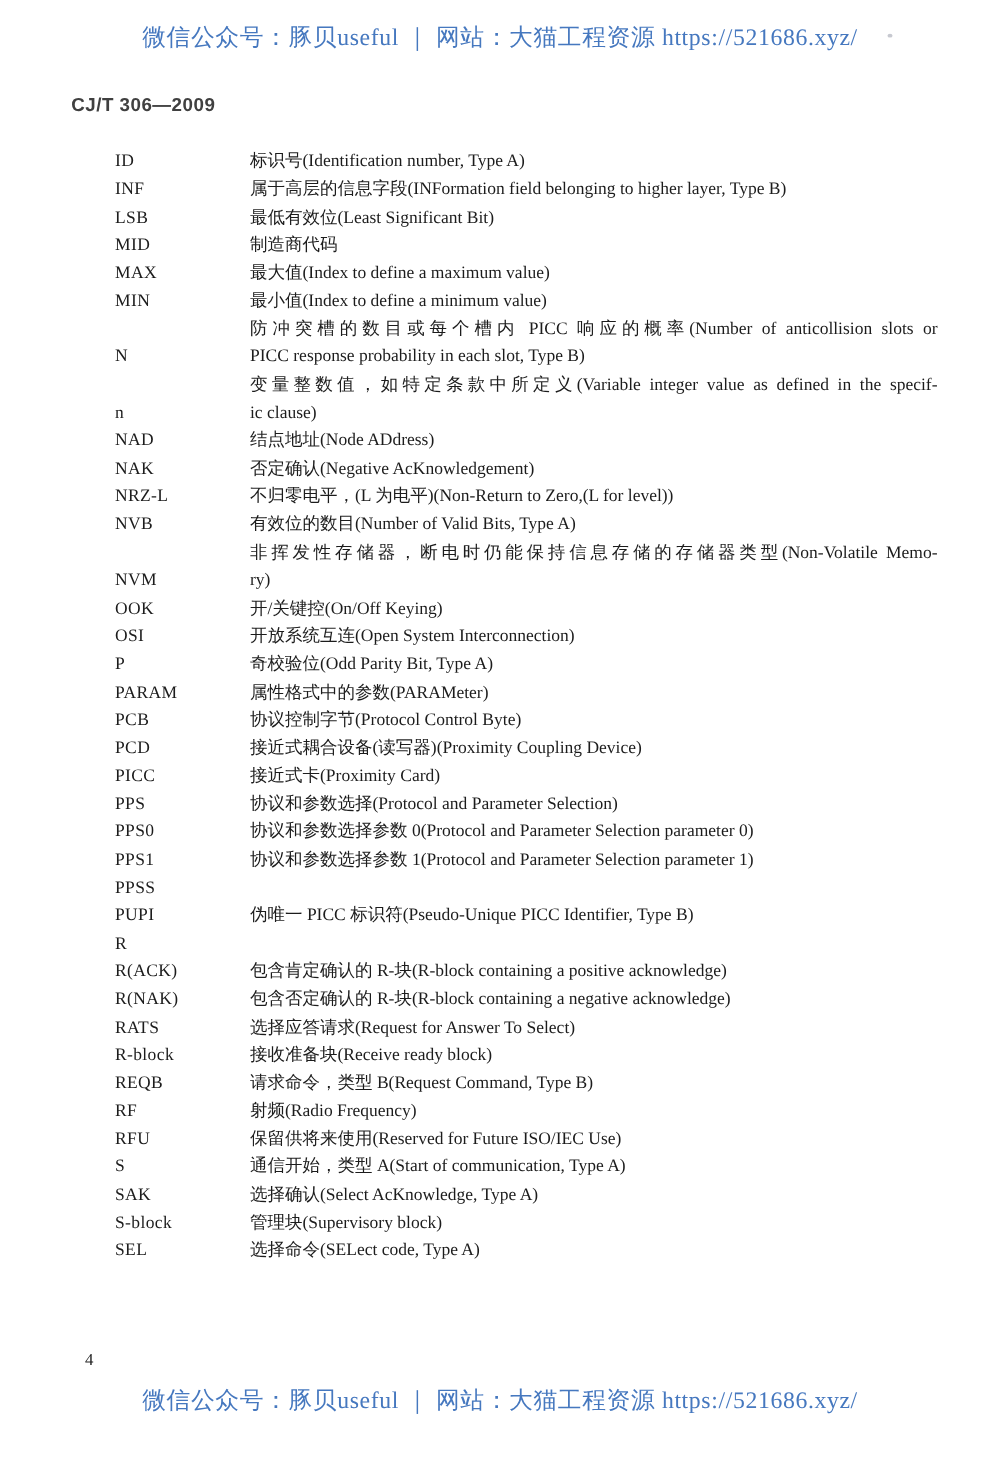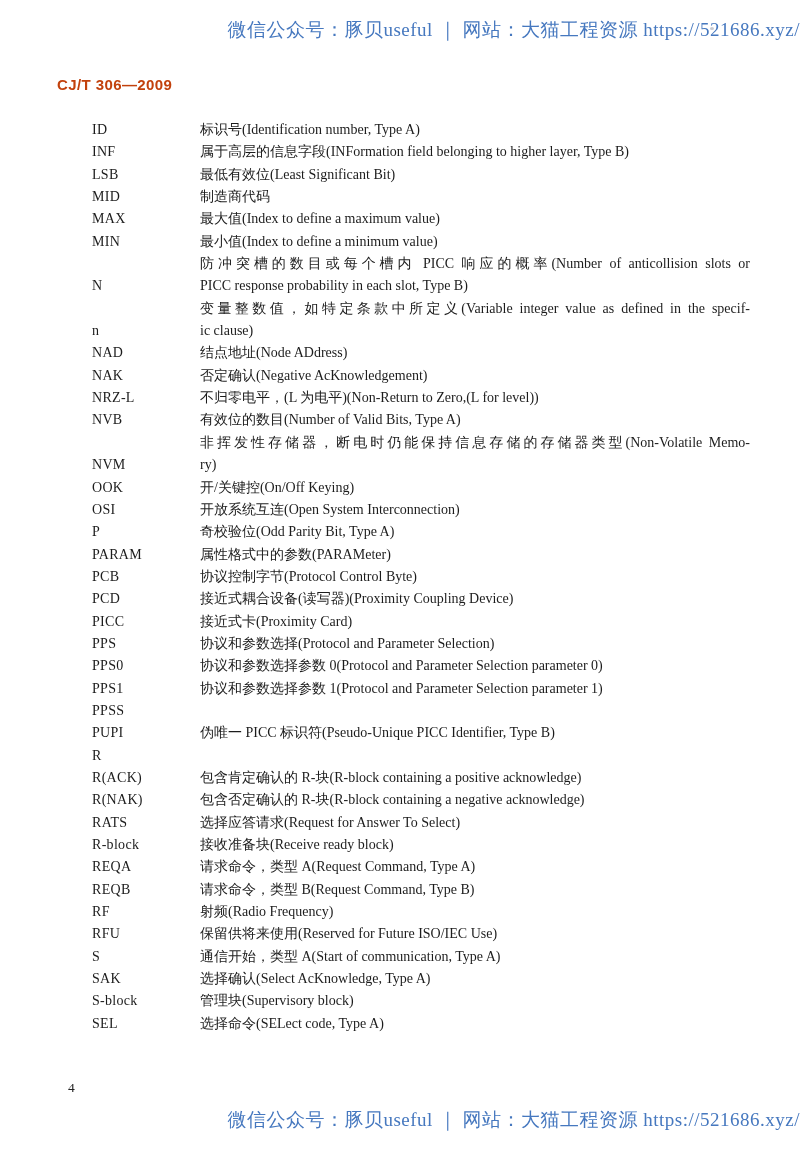--- a/index.html
+++ b/index.html
@@ -9,21 +9,21 @@
     height: 1168px;
     position: relative;
     overflow: hidden;
     font-family: "Liberation Serif", "DejaVu Serif", serif;
     color: #1c1c1c;
   }
   .watermark {
     position: absolute;
     left: 0;
     width: 100%;
-    text-align: right;
+    text-align: center;
     font-size: 19px;
     letter-spacing: 0.5px;
     color: #4678bf;
     white-space: nowrap;
   }
   .watermark-top { top: 17px; }
   .watermark-bottom { top: 1107px; }
   .scan-dot {
     position: absolute;
     left: 710px;
@@ -35,21 +35,21 @@
     opacity: 0.8;
   }
   .doc-number {
     position: absolute;
     left: 57px;
     top: 76px;
     font-family: "Liberation Sans", "DejaVu Sans", sans-serif;
     font-weight: bold;
     font-size: 15px;
     letter-spacing: 0.4px;
-    color: #c2410c;
+    color: #404040;
   }
   .glossary {
     position: absolute;
     left: 92px;
     top: 119px;
     width: 660px;
     font-size: 14px;
     line-height: 22.35px;
   }
   .entry { display: flex; align-items: flex-end; }
@@ -286,26 +286,20 @@
         </div>
   </div>
 
   <div class="entry">
     <div class="term">R-block</div>
     <div class="def">
           <div class="def-line">接收准备块(Receive ready block)</div>
         </div>
   </div>
 
-  <div class="entry">
-    <div class="term">REQA</div>
-    <div class="def">
-          <div class="def-line">请求命令，类型 A(Request Command, Type A)</div>
-        </div>
-  </div>
 
   <div class="entry">
     <div class="term">REQB</div>
     <div class="def">
           <div class="def-line">请求命令，类型 B(Request Command, Type B)</div>
         </div>
   </div>
 
   <div class="entry">
     <div class="term">RF</div>

